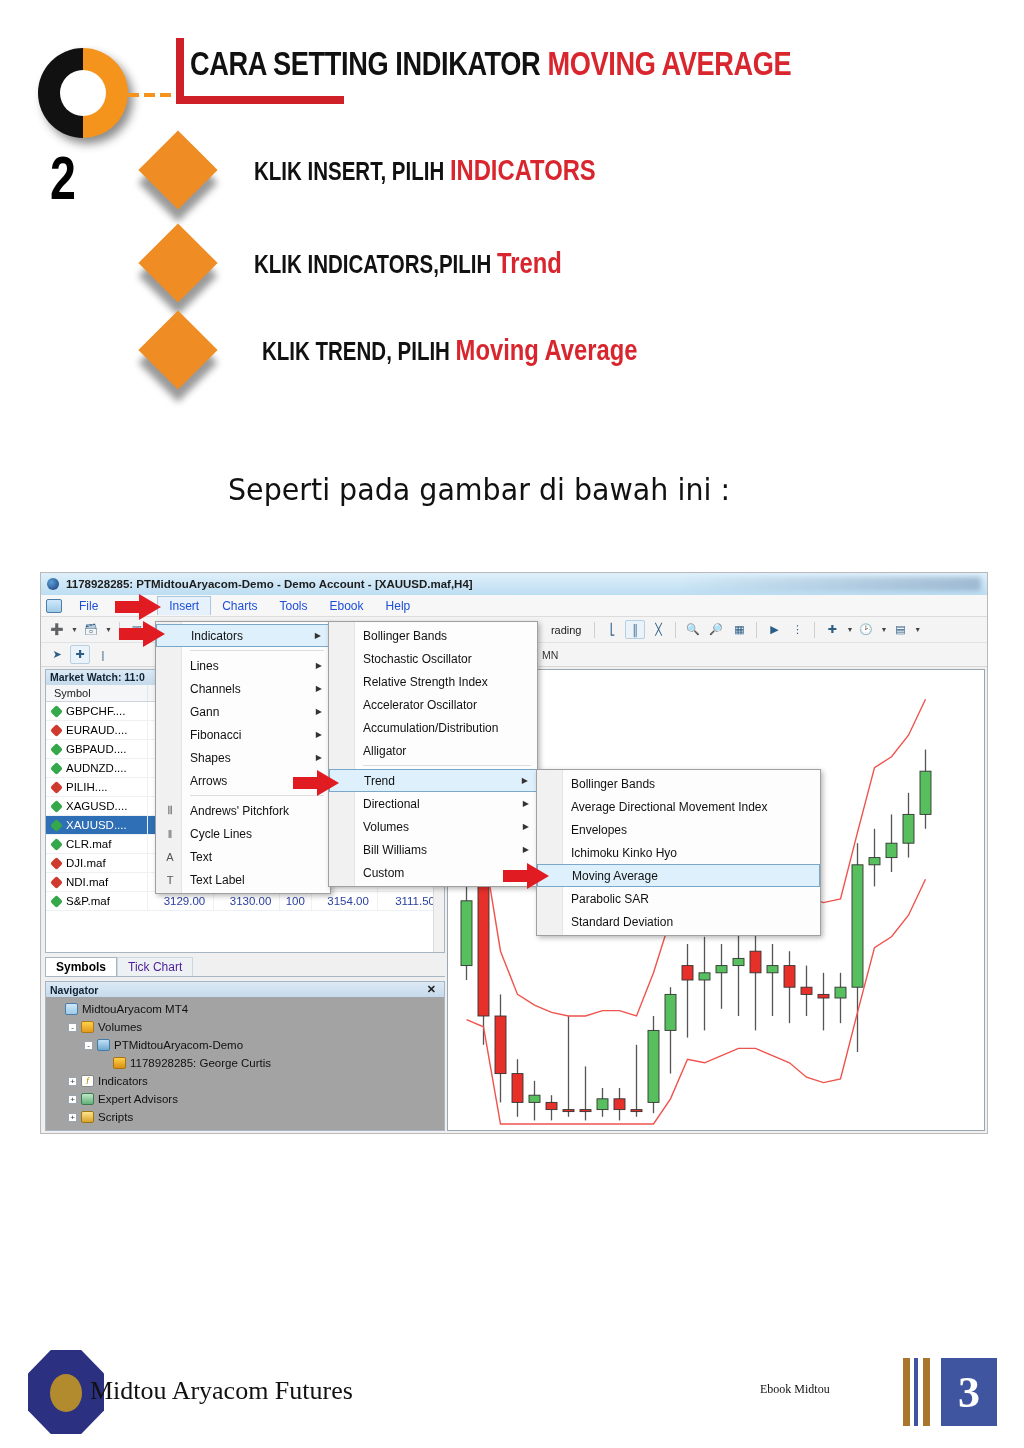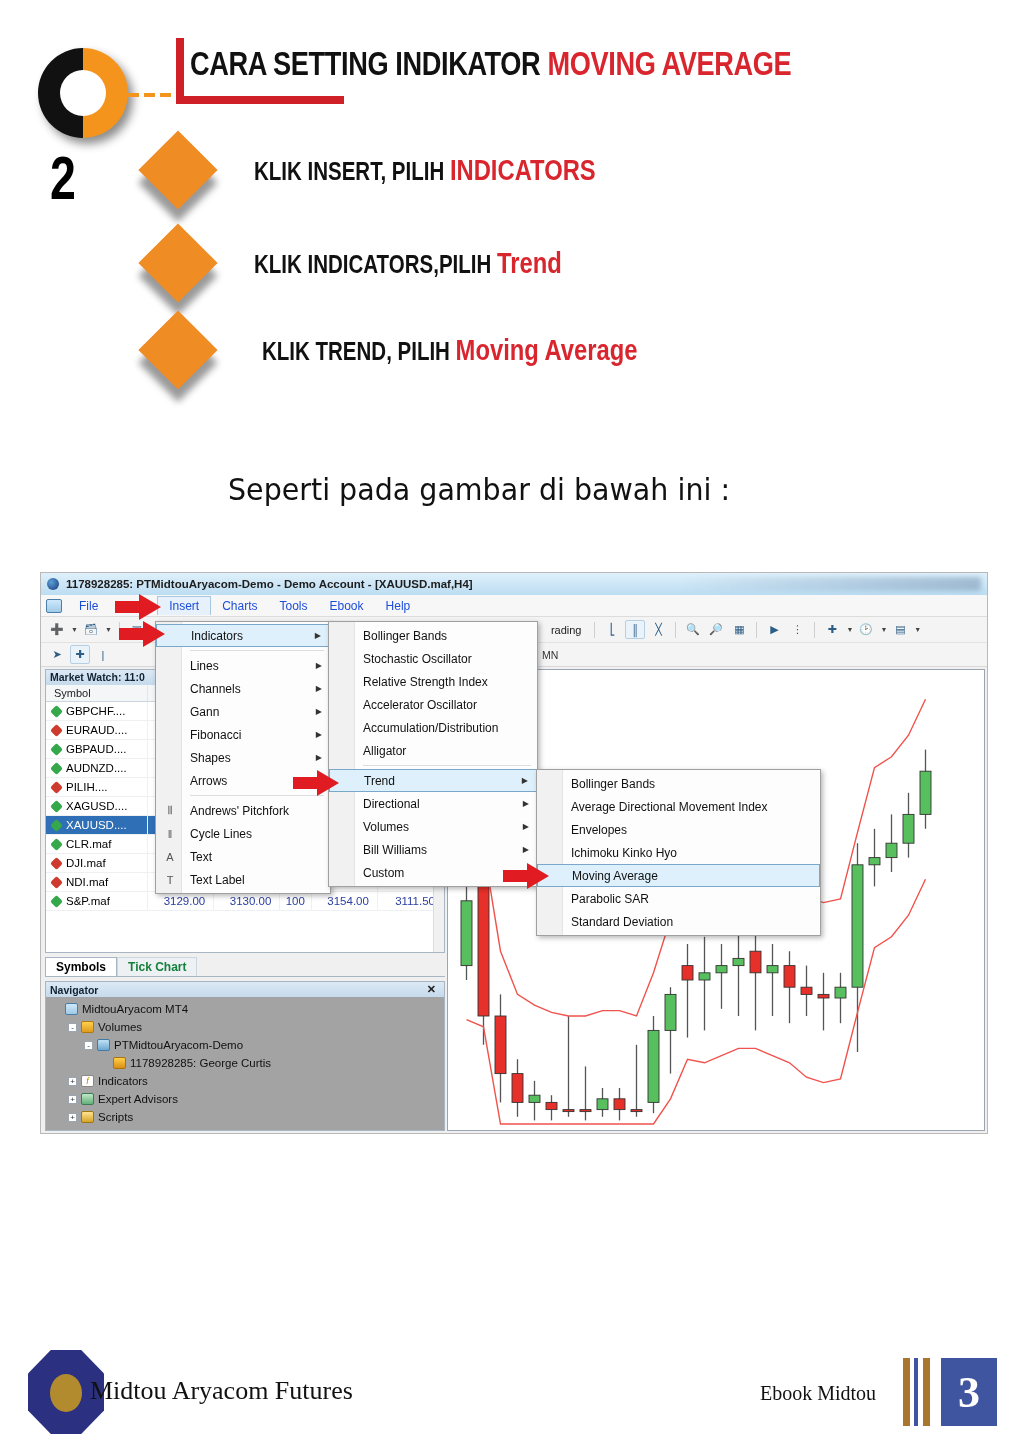--- a/index.html
+++ b/index.html
@@ -153,21 +153,21 @@
   .num-red { color:#d2322d; } .num-blue { color:#2a3fa0; }
 
   .mw-scroll { position:absolute; right:0; top:32px; width:11px; bottom:0; background:#f1f1f1; border-left:1px solid #dcdcdc;}
   .mw-thumb { position:absolute; right:1px; top:2px; width:9px; height:58px; background:#c8c8c8; border-radius:1px;}
 
   .mw-tabs {
     position:absolute; left:4px; top:382px; width:400px; height:22px;
     display:flex; align-items:flex-end; font-size:12px; border-bottom:1px solid #a8b6c4;
   }
   .mw-tabs .tb { padding:2px 10px; border:1px solid #a8b6c4; border-bottom:none; background:#fff; font-weight:bold; }
-  .mw-tabs .tb.inact { background:#eef1f4; font-weight:bold; color:#15803d; border-color:#cdd6de; }
+  .mw-tabs .tb.inact { background:#eef1f4; font-weight:normal; color:#4c1d95; border-color:#cdd6de; }
 
   
   .nav {
     position:absolute; left:4px; top:408px; width:400px; height:150px;
     background:#a3a3a3; border:1px solid #a8b6c4;
   }
   .nav-head {
     height:15px; background:linear-gradient(#dce9f5,#c5daec);
     font-size:10.5px; color:#123; padding:1px 4px; font-weight:600;
     display:flex; justify-content:space-between; align-items:center;
@@ -229,21 +229,21 @@
     background:#2B3180;
     clip-path: polygon(30% 0%,70% 0%,100% 28%,100% 72%,70% 100%,30% 100%,0% 72%,0% 28%);
   }
   .oct-in { position:absolute; left:50px; top:34px; width:32px; height:38px; border-radius:50%; background:#B28B2E; }
   .brand {
     position:absolute; left:90px; top:36px;
     font-family:"Liberation Serif", serif; font-size:26px; color:#111;
   }
   .ebook {
     position:absolute; left:760px; top:42px;
-    font-family:"Liberation Serif", serif; font-size:20px; color:#111;
+    font-family:"Liberation Serif", serif; font-size:12px; color:#111;
   }
   .bars { position:absolute; left:903px; top:18px; }
   .bars .b { position:absolute; top:0; width:7px; height:68px; background:#A9762E; }
   .bars .bt { position:absolute; top:0; width:4px; height:68px; background:#4055A0; }
   .pagebox {
     position:absolute; left:941px; top:18px; width:56px; height:68px; background:#4055A0;
     color:#fff; font-family:"Liberation Serif", serif; font-size:44px; font-weight:bold;
     display:flex; align-items:center; justify-content:center;
   }
 </style>

